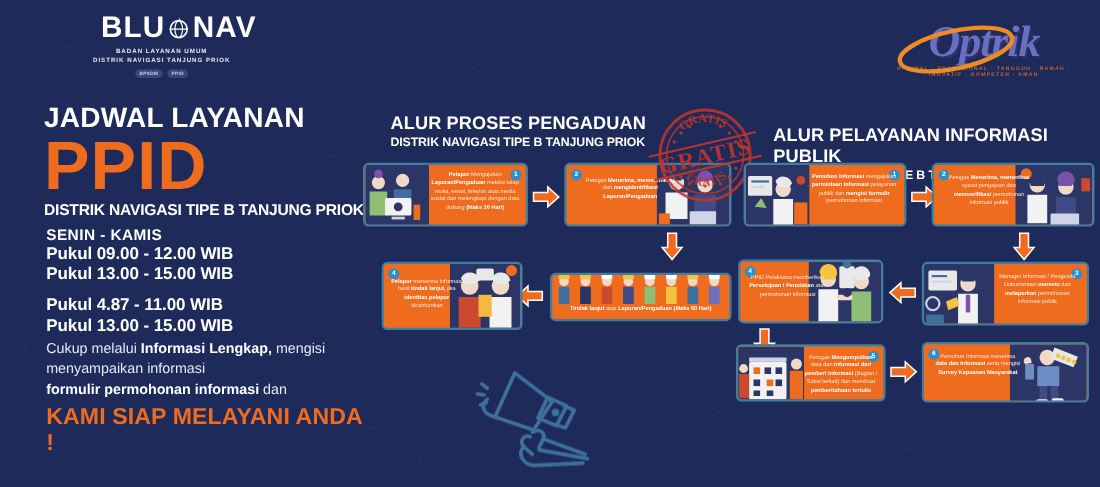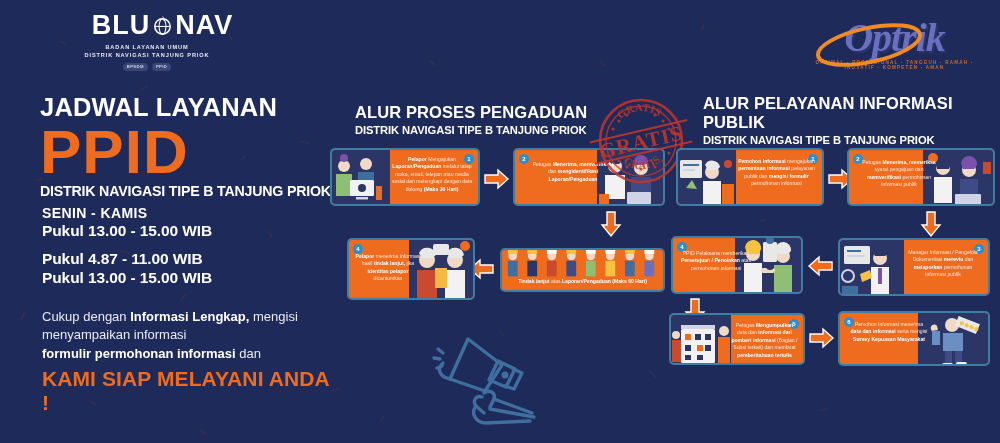--- a/index.html
+++ b/index.html
@@ -169,29 +169,30 @@
   </div>
 
   <div class="headline">
     <div class="h-jadwal">JADWAL LAYANAN</div>
     <div class="h-ppid">PPID</div>
     <div class="h-distrik">DISTRIK NAVIGASI TIPE B TANJUNG PRIOK</div>
   </div>
 
   <div class="schedule">
     <div class="sch-day">SENIN - KAMIS</div>
+    <div class="sch-time">Pukul 09.00 - 12.00 WIB</div>
     <div class="sch-time">Pukul  13.00 - 15.00 WIB</div>
     <div class="sch-gap"></div>
     <div class="sch-time">Pukul  4.87 - 11.00 WIB</div>
     <div class="sch-time">Pukul  13.00 - 15.00 WIB</div>
   </div>
 
   <div class="closing">
     <div class="cl-line">
-      <span>Cukup dengan </span><b>Informasi Lengkap,</b><span> mengisi</span>
+      <span>Cukup melalui </span><b>Informasi Lengkap,</b><span> mengisi</span>
     </div>
     <div class="cl-line">menyampaikan informasi</div>
     <div class="cl-line">
       <b>formulir permohonan informasi</b><span> dan</span>
     </div>
     <div class="cl-cta">KAMI SIAP MELAYANI ANDA !</div>
   </div>
 
   <svg class="megaphone" viewBox="0 0 160 110">
     <g fill="none" stroke="#3e6f9e" stroke-width="3.4" stroke-linecap="round" stroke-linejoin="round">
@@ -207,21 +208,21 @@
       <path d="M84 74 L122 88"></path>
       <path d="M80 84 L124 92"></path>
     </g>
   </svg>
 
   <div class="flow-title" style="left:355px;top:103px;">
     <div class="ft-main">ALUR PROSES PENGADUAN</div>
     <div class="ft-sub">DISTRIK NAVIGASI TIPE B TANJUNG PRIOK</div>
   </div>
 
-  <div class="flow-title" style="left:703px;top:94px;">
+  <div class="flow-title" style="left:703px;top:114px;">
     <div class="ft-main">ALUR PELAYANAN INFORMASI PUBLIK</div>
     <div class="ft-sub">DISTRIK NAVIGASI TIPE B TANJUNG PRIOK</div>
   </div>
 
   <div class="card" style="left:330px;top:148px;width:150px;height:58px;">
     <svg class="card-art" style="left:0;width:58px;" viewBox="0 0 58 58">
       <rect x="0" y="0" width="58" height="58" fill="#2b3566"></rect>
       <circle cx="12" cy="16" r="6" fill="#f0d9c6"></circle>
       <path d="M4 24 h16 v22 h-16 z" fill="#8fbf74"></path>
       <circle cx="34" cy="14" r="6" fill="#f0d9c6"></circle>

